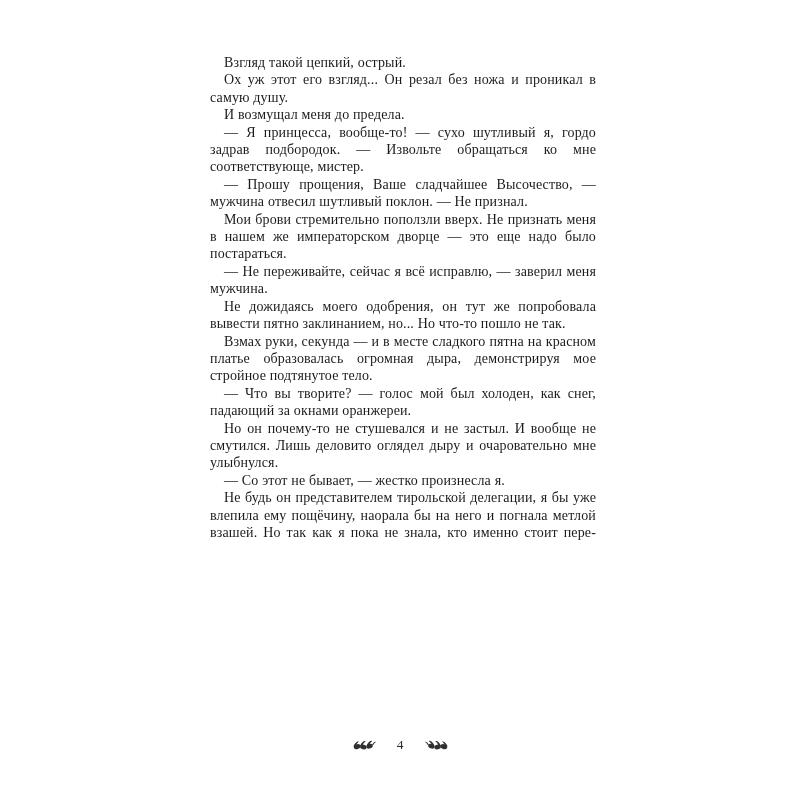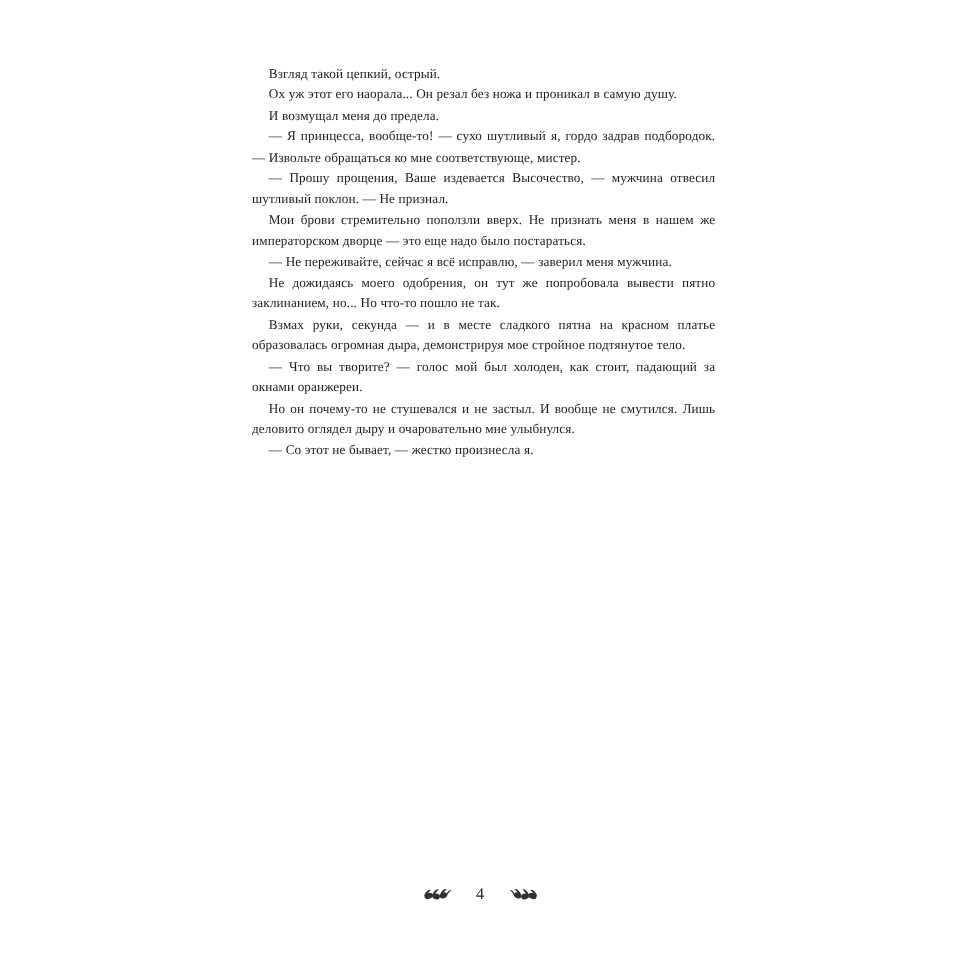--- a/index.html
+++ b/index.html
@@ -30,21 +30,21 @@
     position: absolute;
     left: 210px;
     top: 54px;
     width: 386px;
   }
 
   .para {
     margin: 0;
     text-align: justify;
     text-indent: 14px;
-    font-size: 11px;
+    font-size: 14px;
     line-height: 17.4px;
     letter-spacing: 0.01em;
     word-spacing: 0.005em;
     -webkit-font-smoothing: antialiased;
   }
 
   .para.last-line-flush {
     text-align-last: justify;
   }
 
@@ -86,31 +86,32 @@
     text-align: center;
   }
 </style>
 </head>
 <body>
 
 <div class="page">
 
   <div class="text-block">
     <p class="para">Взгляд такой цепкий, острый.</p>
-    <p class="para">Ох уж этот его наорала... Он резал без ножа и проникал в самую душу.</p>
+    <p class="para">Ох уж этот его взгляд... Он резал без ножа и проникал в самую душу.</p>
     <p class="para">И возмущал меня до предела.</p>
     <p class="para">— Я принцесса, вообще-то! — сухо шутливый я, гордо задрав подбородок. — Извольте обращаться ко мне соответствующе, мистер.</p>
-    <p class="para">— Прошу прощения, Ваше издевается Высочество, — мужчина отвесил шутливый поклон. — Не признал.</p>
+    <p class="para">— Прошу прощения, Ваше сладчайшее Высочество, — мужчина отвесил шутливый поклон. — Не признал.</p>
     <p class="para">Мои брови стремительно поползли вверх. Не признать меня в нашем же императорском дворце — это еще надо было постараться.</p>
     <p class="para">— Не переживайте, сейчас я всё исправлю, — заверил меня мужчина.</p>
     <p class="para">Не дожидаясь моего одобрения, он тут же попробовала вывести пятно заклинанием, но... Но что-то пошло не так.</p>
     <p class="para">Взмах руки, секунда — и в месте сладкого пятна на красном платье образовалась огромная дыра, демонстрируя мое стройное подтянутое тело.</p>
-    <p class="para">— Что вы творите? — голос мой был холоден, как стоит, падающий за окнами оранжереи.</p>
+    <p class="para">— Что вы творите? — голос мой был холоден, как снег, падающий за окнами оранжереи.</p>
     <p class="para">Но он почему-то не стушевался и не застыл. И вообще не смутился. Лишь деловито оглядел дыру и очаровательно мне улыбнулся.</p>
     <p class="para">— Со этот не бывает, — жестко произнесла я.</p>
+    <p class="para last-line-flush">Не будь он представителем тирольской делегации, я бы уже влепила ему пощёчину, наорала бы на него и погнала метлой взашей. Но так как я пока не знала, кто именно стоит пере-</p>
   </div>
 
   <div class="footer">
     <span class="ornament">
       <svg viewBox="0 0 26 14" xmlns="http://www.w3.org/2000/svg" aria-hidden="true">
         <g fill="#1f1f1f">
           <ellipse cx="6.2" cy="8.6" rx="3.5" ry="2.5" transform="rotate(-18 6.2 8.6)"></ellipse>
           <ellipse cx="12.4" cy="9.0" rx="3.3" ry="2.4" transform="rotate(12 12.4 9.0)"></ellipse>
           <ellipse cx="18.6" cy="8.2" rx="3.2" ry="2.3" transform="rotate(-22 18.6 8.2)"></ellipse>
           <path d="M2.4 8.2 C4.0 4.6 6.4 3.0 8.0 3.6 C6.6 4.8 5.2 6.4 4.2 8.6 Z"></path>

